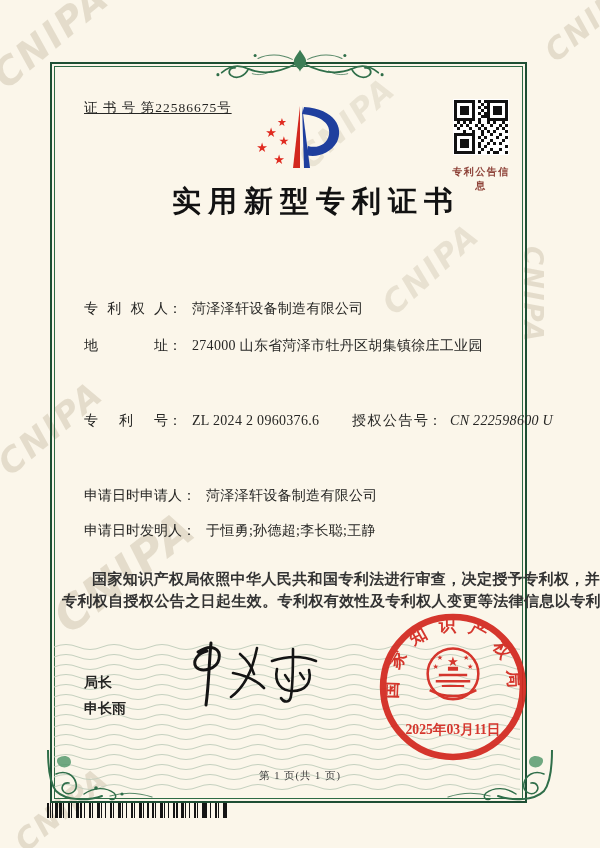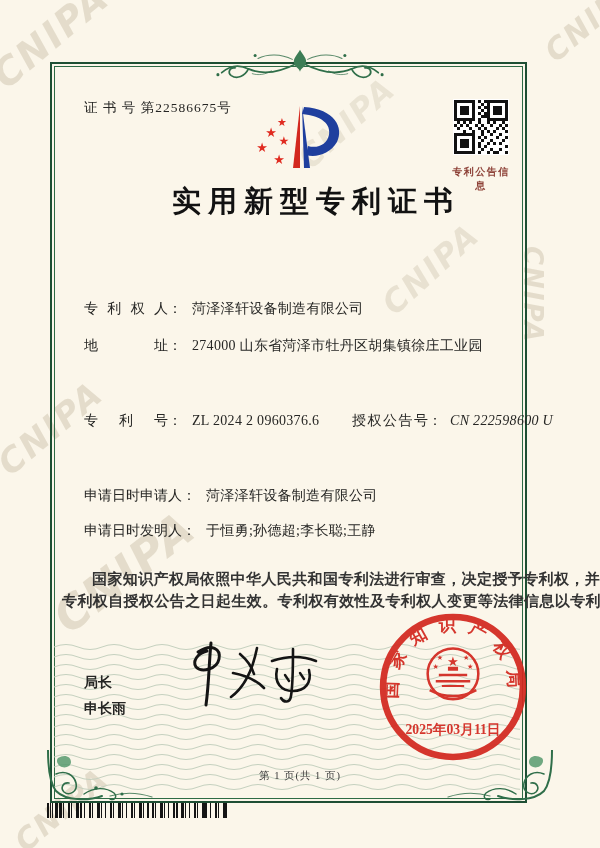--- a/index.html
+++ b/index.html
@@ -30,21 +30,21 @@
   }
   .frame .inner{
     position:absolute;inset:2px;border:1px solid #2e6b45;
   }
   .ornament{position:absolute;z-index:2;}
   .orn-top{left:50%;top:46px;transform:translateX(-50%);}
   .orn-bl{left:44px;top:750px;}
   .orn-br{right:44px;top:750px;transform:scaleX(-1);}
 
   
-  .cert-no{position:absolute;left:84px;top:99px;font-size:13.5px;letter-spacing:1px;z-index:3;}
+  .cert-no{position:absolute;left:84px;top:99px;font-size:13.5px;letter-spacing:1px;z-index:3;text-decoration:underline;}
   .logo{position:absolute;left:238px;top:100px;z-index:3;}
   .qr-wrap{position:absolute;left:449px;top:99px;z-index:3;text-align:center;width:64px;}
   .qr-label{margin-top:6px;font-size:10px;letter-spacing:1.5px;color:#8e4238;font-weight:bold;}
   .doc-title{
     position:absolute;left:16px;top:182px;width:600px;text-align:center;
     font-size:29px;font-weight:bold;letter-spacing:7px;color:#121212;z-index:3;
   }
 
   
   .row{position:absolute;left:84px;width:452px;font-size:14px;z-index:3;white-space:nowrap;}

